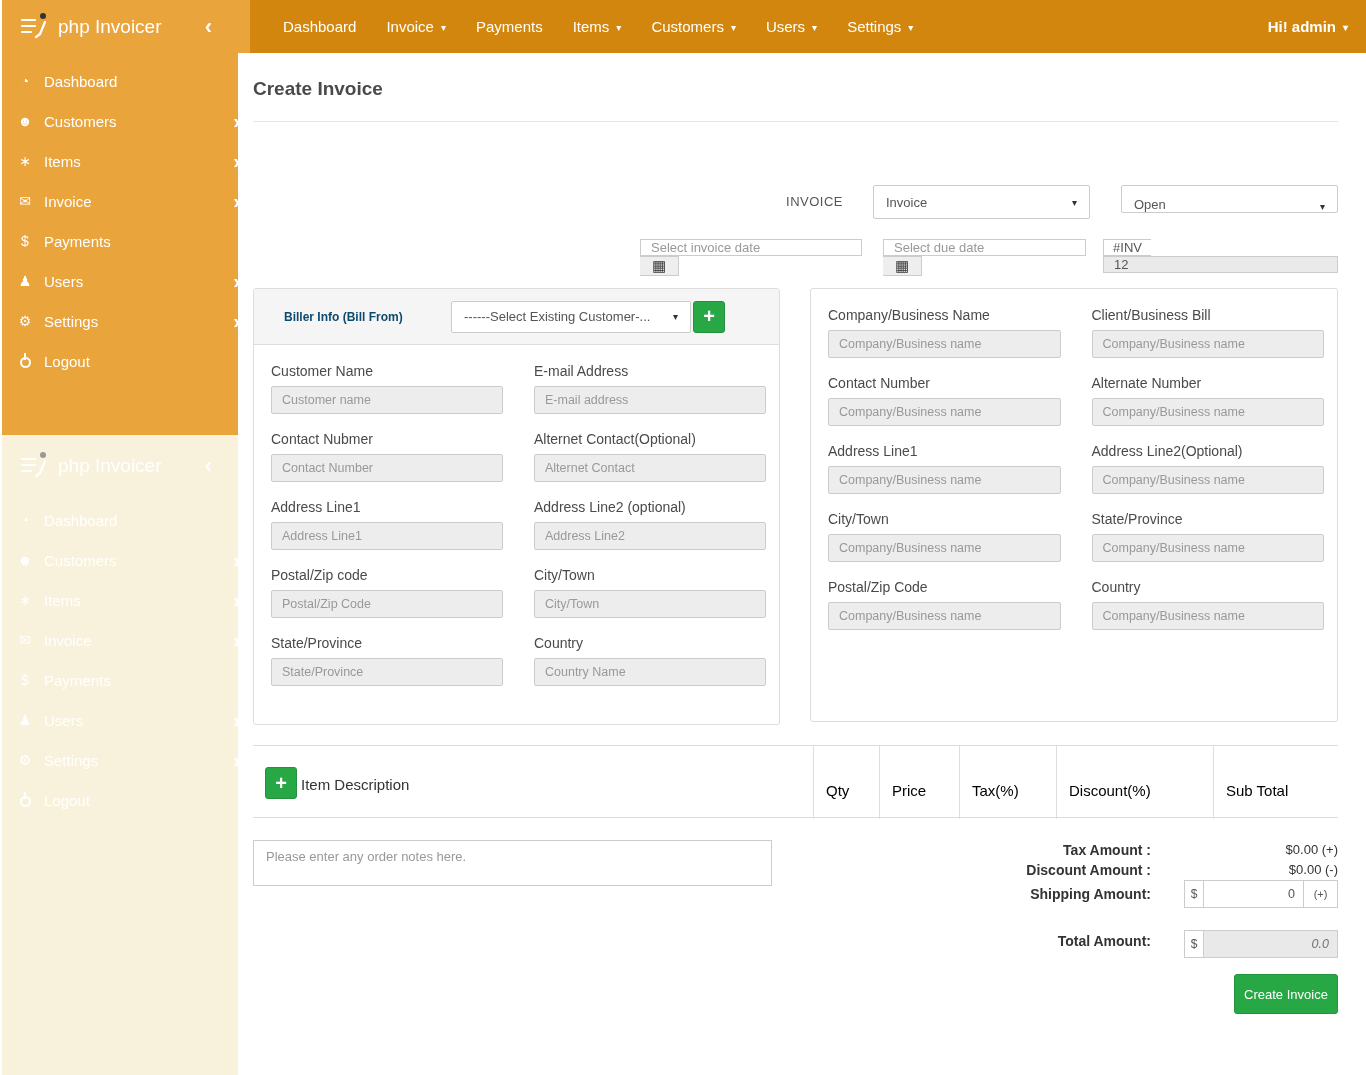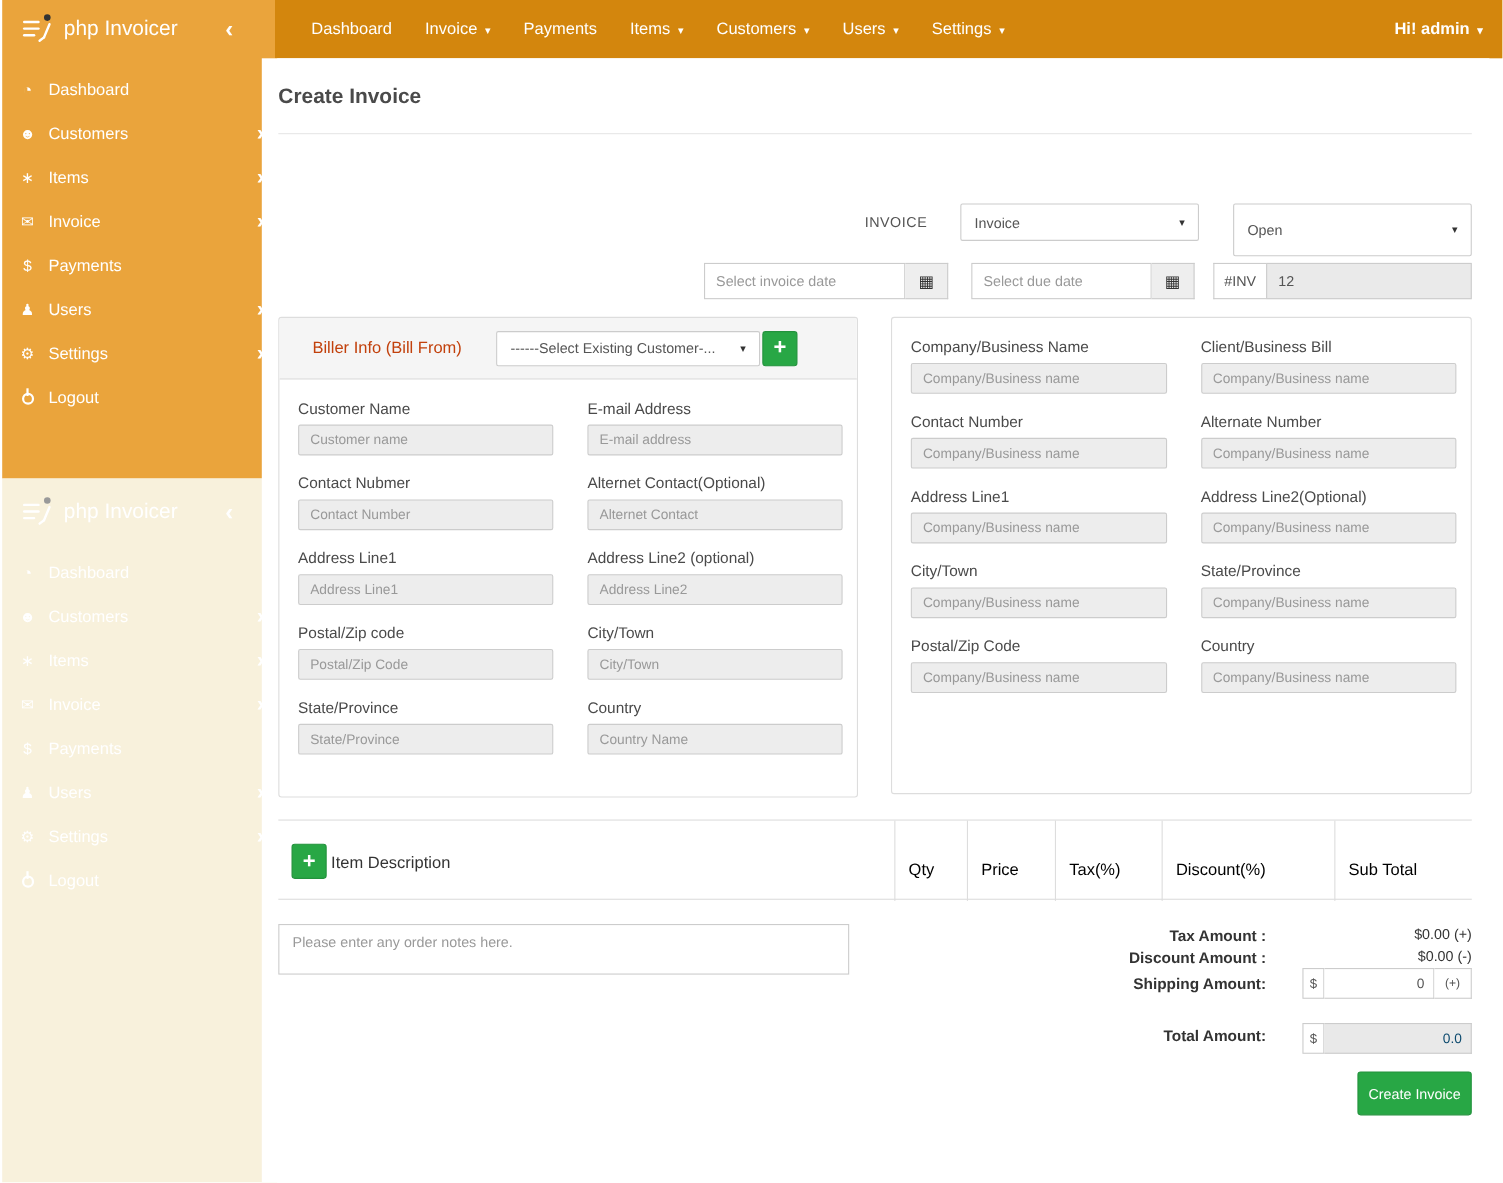--- a/index.html
+++ b/index.html
@@ -29,39 +29,39 @@
   
   .content { position:absolute; left:238px; top:53px; width:1116px; height:1022px; background:#fff; }
   .abs { position:absolute; }
   .page-title { left:15px; top:25px; font-size:19px; color:#4a4a4a; }
   .title-rule { left:15px; top:68px; width:1085px; border-top:1px solid #e7e7e7; height:0; }
   .invoice-label { left:485px; top:141px; width:120px; text-align:right; font-size:13px; color:#555; letter-spacing:.5px; }
   
   .select { background:#fff; border:1px solid #ccc; border-radius:2px; display:flex; align-items:center; justify-content:space-between; padding:0 12px; font-size:13px; color:#555; cursor:pointer; }
   .sel-arrow { font-size:10px; color:#333; margin-left:8px; }
   .sel-type { left:635px; top:132px; width:217px; height:34px; }
-  .sel-status { left:883px; top:132px; width:217px; height:48px; }
-  
-  .group { display:flex; height:33px; }
+  .sel-status { left:883px; top:132px; width:217px; height:28px;align-items:flex-end; }
+  
+  .group { display:flex; height:33px;flex-direction:column; }
   .group input { flex:1; min-width:0; border:1px solid #ccc; background:#fff; padding:0 10px; font-size:13px; color:#555; font-family:"Liberation Sans",sans-serif; }
   .group .addon { width:39px; background:#eee; border:1px solid #ccc; border-left:none; display:flex; align-items:center; justify-content:center; font-size:15px; color:#333; cursor:pointer; }
   .date1 { left:402px; top:186px; width:222px; }
   .date2 { left:645px; top:186px; width:203px; }
   .invg  { left:865px; top:186px; width:235px; }
   .invg .inv-addon { width:48px; background:#fff; border:1px solid #ccc; border-right:none; display:flex; align-items:center; justify-content:center; font-size:13px; color:#555; }
   .invg input { background:#eaeaea; color:#555; }
   input::placeholder, textarea::placeholder { color:#999; opacity:1; }
   
   .panel { border:1px solid #ddd; border-radius:3px; background:#fff; overflow:hidden; }
   .panel-biller { left:15px; top:235px; width:527px; height:437px; }
   .panel-client { left:572px; top:235px; width:528px; height:434px; }
   .panel-head { height:56px; background:#f5f5f5; border-bottom:1px solid #ddd; display:flex; align-items:center; }
   .panel-biller .panel-head { padding:0 54px 0 30px; }
   .panel-client .panel-head { padding:0 18px; }
-  .panel-title { font-size:15px; color:#c2410c; }
+  .panel-title { font-size:12px; color:#0c4a6e;font-weight:bold; }
   .head-select { margin-left:auto; width:240px; height:32px; max-width:240px; overflow:hidden; }
   .head-select span:first-child { white-space:nowrap; overflow:hidden; text-overflow:ellipsis; }
   .plus-btn { width:32px; height:32px; background:#28a745; color:#fff; border:1px solid #23923d; border-radius:3px; font-size:20px; font-weight:bold; display:flex; align-items:center; justify-content:center; margin-left:2px; cursor:pointer; flex:0 0 32px; }
   .panel-body { padding:18px 13px 0 17px; display:grid; grid-template-columns:1fr 1fr; column-gap:31px; row-gap:17px; }
   .field label { display:block; font-size:14px; color:#4a4a4a; margin-bottom:7px; }
   .field input { width:100%; height:28px; background:#ededed; border:1px solid #ccc; border-radius:2px; padding:0 10px; font-size:12.5px; color:#555; font-family:"Liberation Sans",sans-serif; }
   
   .items-head { left:15px; top:692px; width:1085px; height:73px; border-top:1px solid #ddd; border-bottom:1px solid #ddd; }
   .items-plus { position:absolute; left:10px; top:21px; }
   .item-desc { position:absolute; left:48px; top:30px; font-size:15px; color:#333; }
@@ -82,21 +82,21 @@
   .lbl-disc { right:203px; top:809px; }
   .val-disc { right:16px; top:809px; }
   .lbl-ship { right:203px; top:833px; }
   .lbl-total { right:203px; top:880px; }
   .mini-group { display:flex; height:28px; }
   .ship-group { left:946px; top:827px; width:154px; }
   .total-group { left:946px; top:877px; width:154px; }
   .mini-addon { width:20px; border:1px solid #ccc; background:#fff; display:flex; align-items:center; justify-content:center; font-size:12px; color:#555; }
   .mini-group input { flex:1; min-width:0; border:1px solid #ccc; border-left:none; padding:0 8px; font-size:12.5px; color:#555; text-align:right; font-family:"Liberation Sans",sans-serif; }
   .ship-group input { background:#fff; }
-  .total-group input { background:#e9e9e9; color:#0c4a6e; }
+  .total-group input { background:#e9e9e9; color:#737373;font-style:italic; }
   .mini-btn { width:34px; border:1px solid #ccc; border-left:none; background:#fff; font-size:11px; color:#555; cursor:pointer; font-family:"Liberation Sans",sans-serif; }
   
   .create-btn { left:996px; top:921px; width:104px; height:40px; background:#28a745; border:1px solid #23923d; border-radius:3px; color:#fff; font-size:13px; cursor:pointer; font-family:"Liberation Sans",sans-serif; }
 </style>
 </head>
 <body>
 
 <aside class="sidebar">
   <div class="sidebar-top">
     <div class="logo-row">

